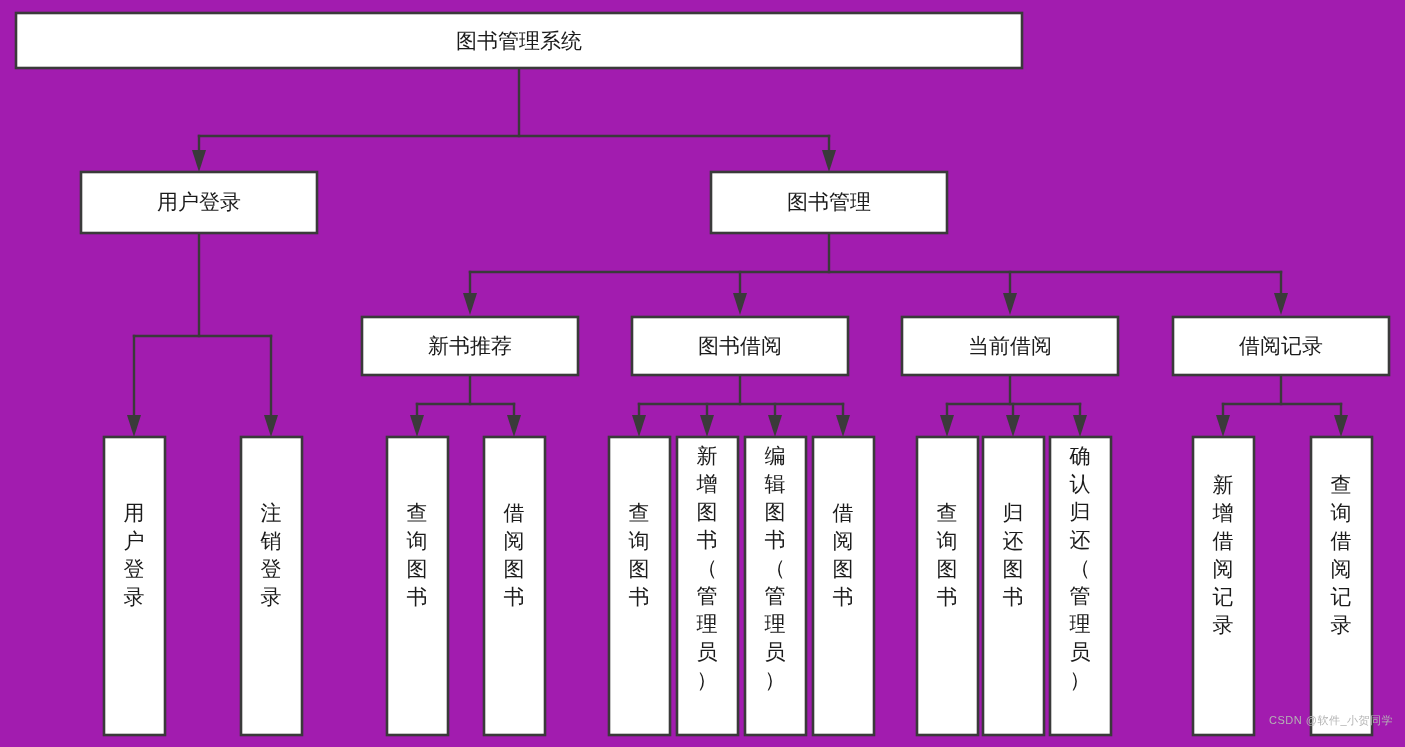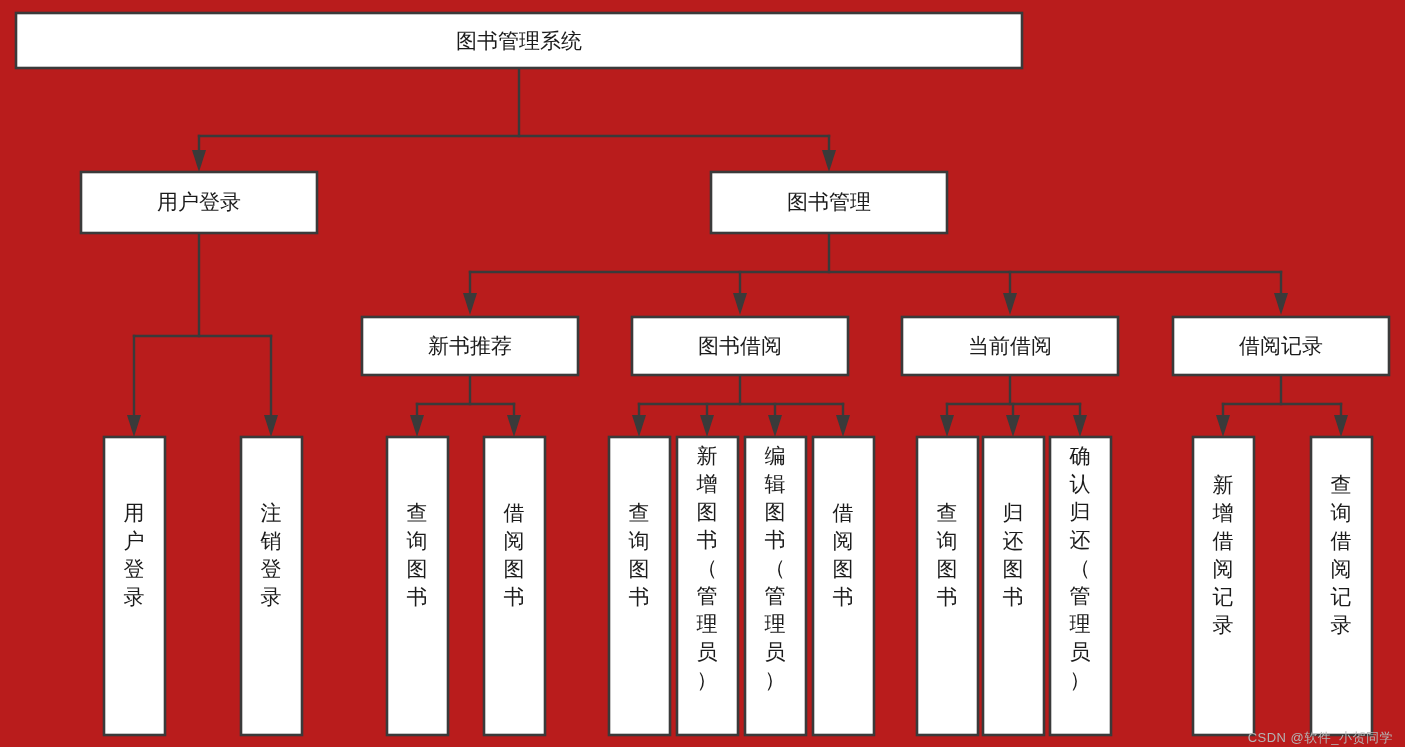--- a/index.html
+++ b/index.html
@@ -8,21 +8,21 @@
     padding: 0;
     background: #ffffff;
   }
   body {
     font-family: "Liberation Sans", "DejaVu Sans", sans-serif;
   }
   #diagram-root {
     position: relative;
     width: 1405px;
     height: 747px;
-    background: #b91c1c;
+    background: #a21caf;
     overflow: hidden;
   }
   svg.diagram-canvas {
     position: absolute;
     left: 0;
     top: 0;
     width: 1405px;
     height: 747px;
   }
   .node-box {
@@ -49,23 +49,23 @@
   }
   .node-label-v {
     font-family: "Liberation Sans", "DejaVu Sans", sans-serif;
     font-size: 21px;
     fill: #1b1b1b;
     text-anchor: middle;
   }
   .watermark-text {
     position: absolute;
     right: 12px;
-    bottom: 0;
-    font-family: "Liberation Sans", "DejaVu Sans", sans-serif;
-    font-size: 13px;
+    bottom: 19px;
+    font-family: "Liberation Sans", "DejaVu Sans", sans-serif;
+    font-size: 11px;
     color: #b4b4b4;
     white-space: nowrap;
     letter-spacing: 0.5px;
     pointer-events: none;
   }
 </style>
 </head>
 <body>
 
 <div id="diagram-root">

